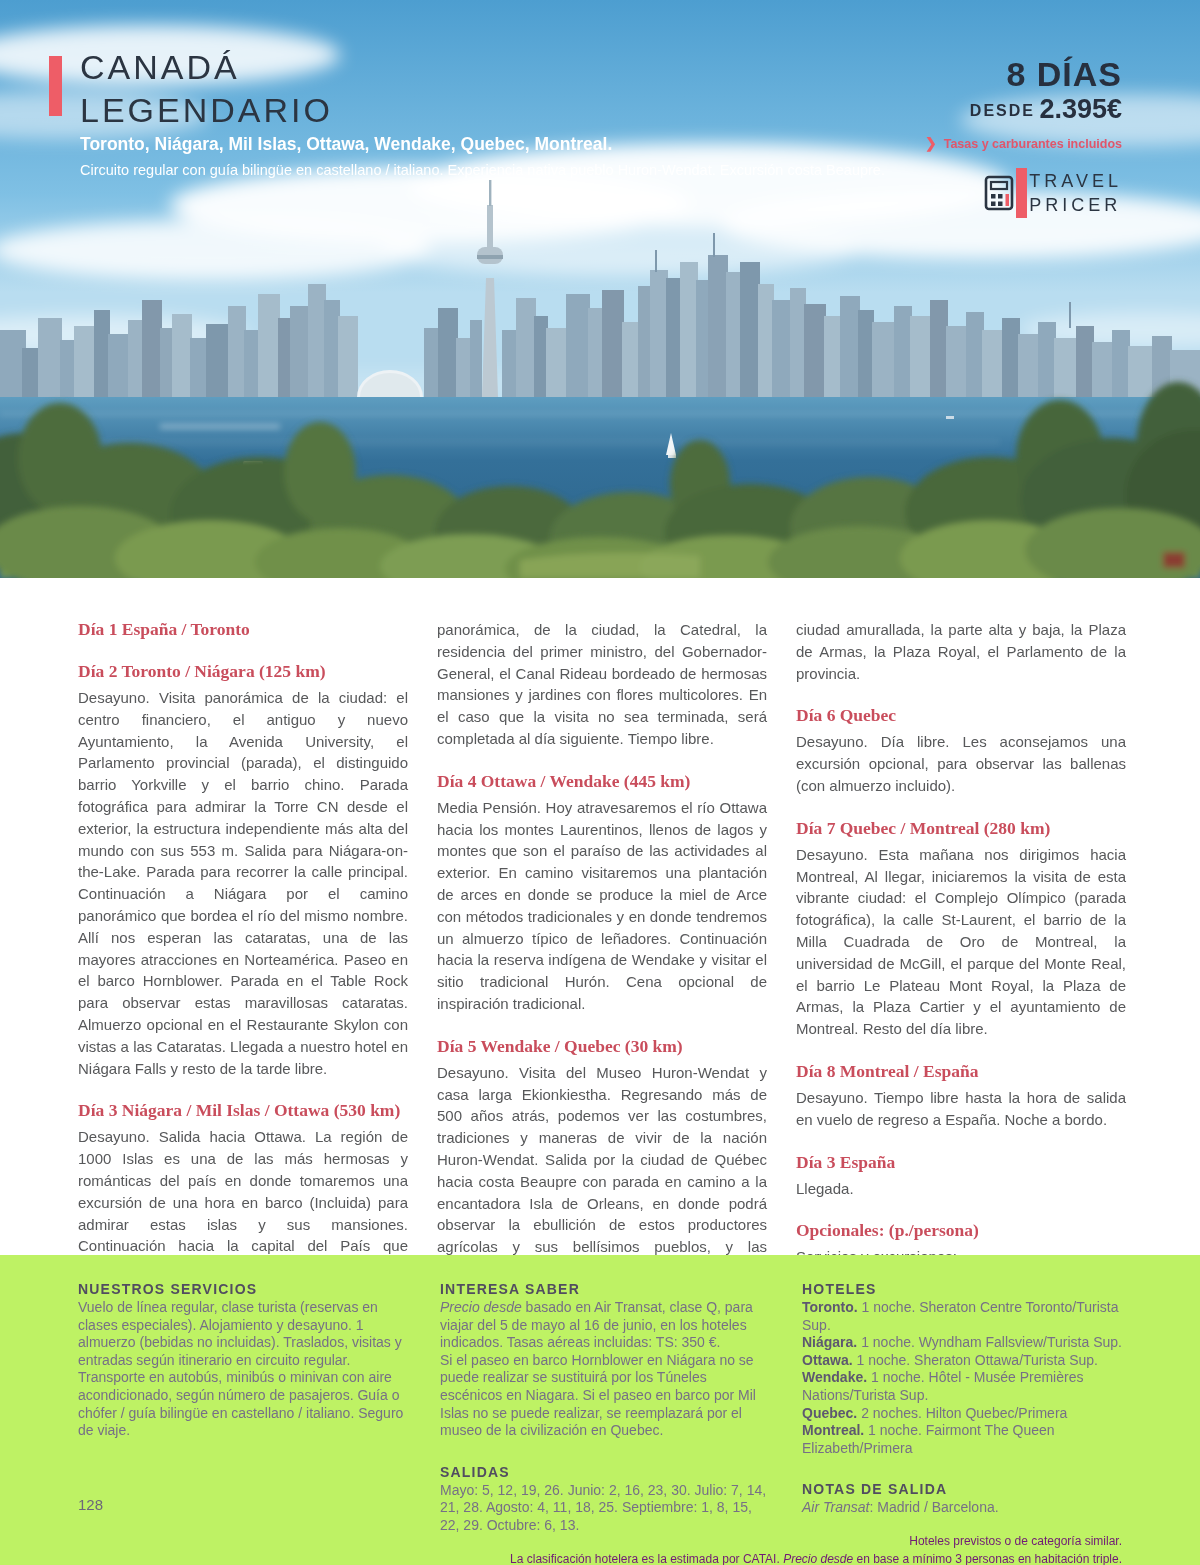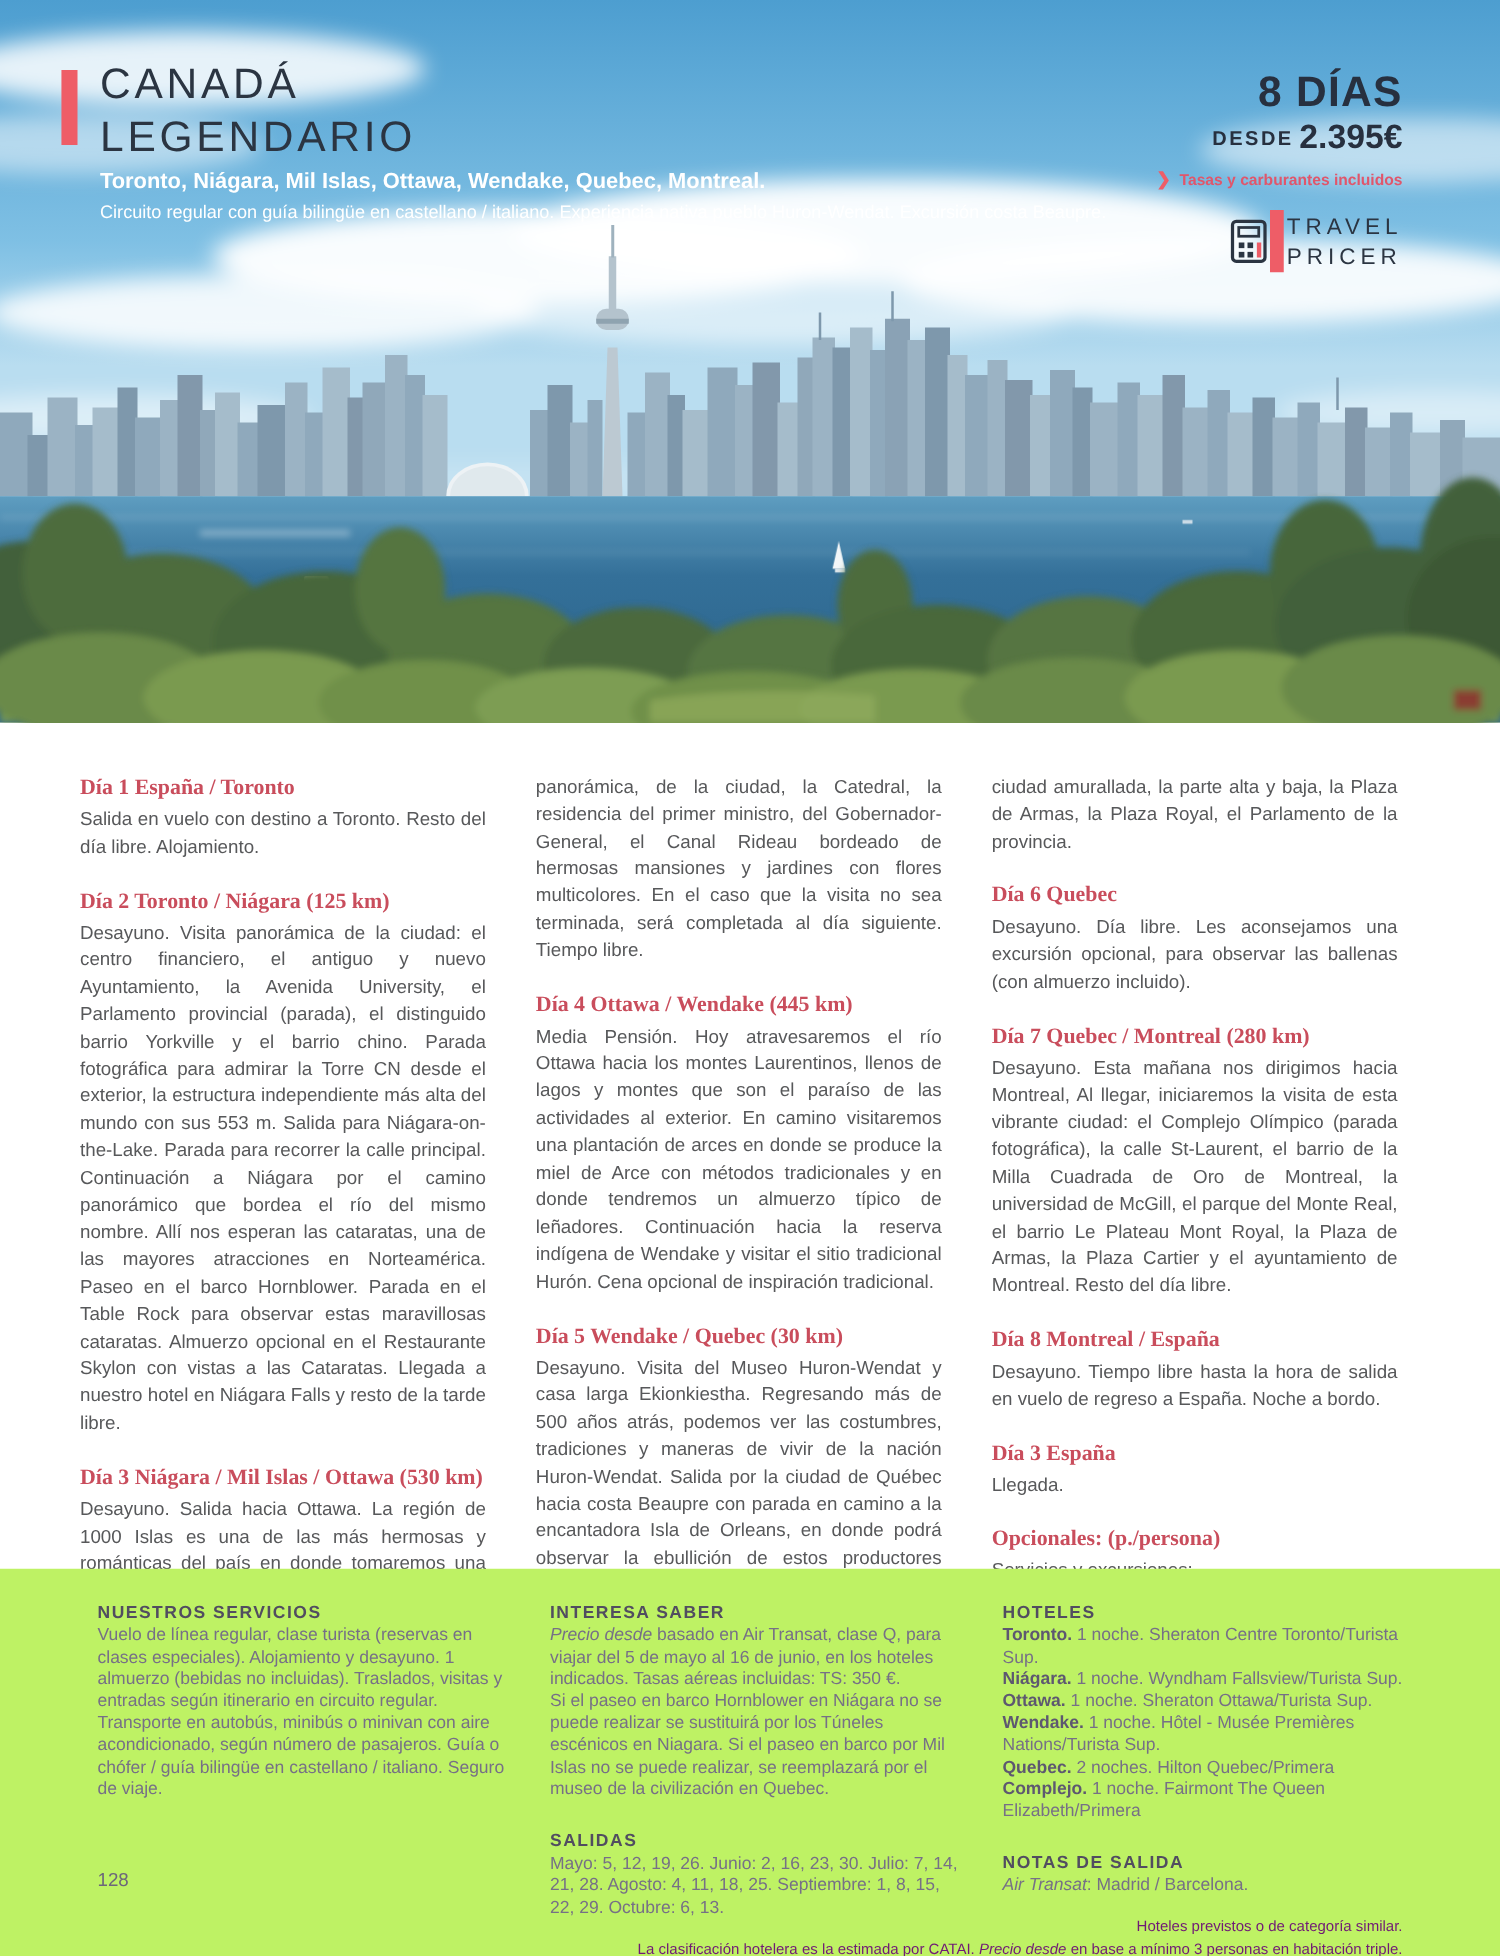--- a/index.html
+++ b/index.html
@@ -19,21 +19,21 @@
   .price-line{margin-top:2px;color:#27303f;}
   .desde{font-size:16px;font-weight:700;letter-spacing:2px;vertical-align:2px;}
   .price{font-size:27px;font-weight:700;}
   .tasas{margin-top:10px;font-size:12.5px;font-weight:700;color:#e0566b;}
   .tasas .chev{font-size:14px;margin-right:7px;color:#ee5d67;}
   .logo{margin-top:17px;display:flex;align-items:center;justify-content:flex-end;gap:2px;}
   .logo-bar{width:11px;height:50px;background:#ee5d67;}
   .logo-text{display:flex;flex-direction:column;text-align:left;color:#2b3542;
              font-size:18px;line-height:24px;letter-spacing:4px;font-weight:400;}
   
-  .content{position:absolute;top:598px;left:64px;width:1054px;display:flex;gap:40px;}
+  .content{position:absolute;top:598px;left:78px;width:1054px;display:flex;gap:29px;}
   .col{width:330px;}
   .day{font-family:"Liberation Serif",serif;font-size:17.5px;font-weight:700;color:#c94d5c;
        margin:21px 0 5px 0;}
   .col p{margin:0 0 0 0;font-size:15px;line-height:21.8px;color:#57585a;text-align:justify;}
   .col p + .day{margin-top:21px;}
   .opc-intro{margin-bottom:0;}
   .opc-list{margin:0;padding:0;list-style:none;}
   .opc-list li{position:relative;padding-left:14px;font-size:15px;line-height:21.8px;
                color:#57585a;text-align:justify;}
   .opc-list li::before{content:"•";position:absolute;left:0;color:#57585a;}
@@ -254,21 +254,20 @@
           <span>TRAVEL</span>
           <span>PRICER</span>
         </div>
       </div>
     </div>
   </header>
 
   <main class="content">
     <div class="col">
       <h3 class="day">Día 1 España / Toronto</h3>
-      <p>Salida en vuelo con destino a Toronto. Resto del día libre. Alojamiento.</p>
       <h3 class="day">Día 2 Toronto / Niágara (125 km)</h3>
       <p>Desayuno. Visita panorámica de la ciudad: el centro financiero, el antiguo y nuevo Ayuntamiento, la Avenida University, el Parlamento provincial (parada), el distinguido barrio Yorkville y el barrio chino. Parada fotográfica para admirar la Torre CN desde el exterior, la estructura independiente más alta del mundo con sus 553 m. Salida para Niágara-on-the-Lake. Parada para recorrer la calle principal. Continuación a Niágara por el camino panorámico que bordea el río del mismo nombre. Allí nos esperan las cataratas, una de las mayores atracciones en Norteamérica. Paseo en el barco Hornblower. Parada en el Table Rock para observar estas maravillosas cataratas. Almuerzo opcional en el Restaurante Skylon con vistas a las Cataratas. Llegada a nuestro hotel en Niágara Falls y resto de la tarde libre.</p>
       <h3 class="day">Día 3 Niágara / Mil Islas / Ottawa (530 km)</h3>
       <p>Desayuno. Salida hacia Ottawa. La región de 1000 Islas es una de las más hermosas y románticas del país en donde tomaremos una excursión de una hora en barco (Incluida) para admirar estas islas y sus mansiones. Continuación hacia la capital del País que sorprenderá por su bella arquitectura y geografía en la margen del Río Ottawa. Al llegar comenzaremos la visita</p>
     </div>
     <div class="col">
       <p style="margin-top:21px">panorámica, de la ciudad, la Catedral, la residencia del primer ministro, del Gobernador-General, el Canal Rideau bordeado de hermosas mansiones y jardines con flores multicolores. En el caso que la visita no sea terminada, será completada al día siguiente. Tiempo libre.</p>
       <h3 class="day">Día 4 Ottawa / Wendake (445 km)</h3>
       <p>Media Pensión. Hoy atravesaremos el río Ottawa hacia los montes Laurentinos, llenos de lagos y montes que son el paraíso de las actividades al exterior. En camino visitaremos una plantación de arces en donde se produce la miel de Arce con métodos tradicionales y en donde tendremos un almuerzo típico de leñadores. Continuación hacia la reserva indígena de Wendake y visitar el sitio tradicional Hurón. Cena opcional de inspiración tradicional.</p>
       <h3 class="day">Día 5 Wendake / Quebec (30 km)</h3>
@@ -305,21 +304,21 @@
       <h4 class="sub">SALIDAS</h4>
       <p>Mayo: 5, 12, 19, 26. Junio: 2, 16, 23, 30. Julio: 7, 14, 21, 28. Agosto: 4, 11, 18, 25. Septiembre: 1, 8, 15, 22, 29. Octubre: 6, 13.</p>
     </div>
     <div class="info c3">
       <h4>HOTELES</h4>
       <p class="hotel"><b>Toronto.</b><span> 1 noche. Sheraton Centre Toronto/Turista Sup.</span></p>
       <p class="hotel"><b>Niágara.</b><span> 1 noche. Wyndham Fallsview/Turista Sup.</span></p>
       <p class="hotel"><b>Ottawa.</b><span> 1 noche. Sheraton Ottawa/Turista Sup.</span></p>
       <p class="hotel"><b>Wendake.</b><span> 1 noche. Hôtel - Musée Premières Nations/Turista Sup.</span></p>
       <p class="hotel"><b>Quebec.</b><span> 2 noches. Hilton Quebec/Primera</span></p>
-      <p class="hotel"><b>Complejo.</b><span> 1 noche. Fairmont The Queen Elizabeth/Primera</span></p>
+      <p class="hotel"><b>Montreal.</b><span> 1 noche. Fairmont The Queen Elizabeth/Primera</span></p>
       <h4 class="sub">NOTAS DE SALIDA</h4>
       <p><i>Air Transat</i><span>: Madrid / Barcelona.</span></p>
     </div>
   </section>
 
   <div class="pagenum">128</div>
   <div class="footer">
     <div>Hoteles previstos o de categoría similar.</div>
     <div><span>La clasificación hotelera es la estimada por CATAI. </span><i>Precio desde</i><span> en base a mínimo 3 personas en habitación triple.</span></div>
   </div>

